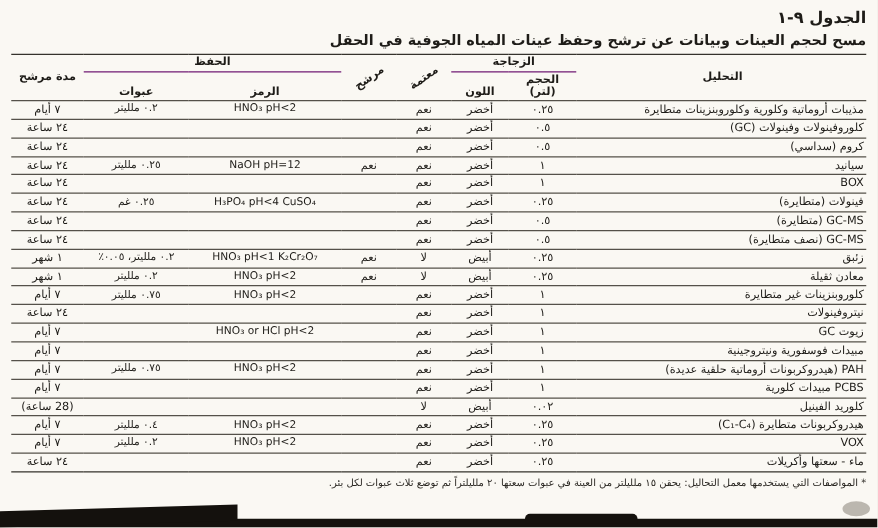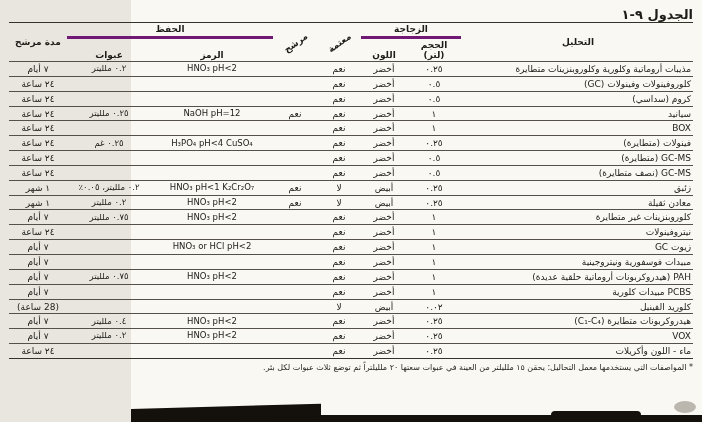--- a/index.html
+++ b/index.html
@@ -1,25 +1,25 @@
 <!DOCTYPE html>
 <html lang="ar" dir="rtl"><head>
 <meta charset="utf-8">
 <style>
   * { margin:0; padding:0; box-sizing:border-box; }
   html,body { width:702px; height:422px; }
   body { background:#e9e6e0; overflow:hidden; font-family:"DejaVu Sans", sans-serif; }
-  .page { position:relative; width:571px; height:422px; background:#faf8f3; color:#1e1c18;
+  .page { position:relative; width:702px; height:422px; background:#faf8f3; color:#1e1c18;
           direction:rtl; padding:7px 9px 0 9px; }
   .title { font-size:13px; font-weight:bold; letter-spacing:.3px; }
   .subtitle { font-size:11.5px; font-weight:bold; margin-top:3px; padding-bottom:4px; }
   table { width:684px; border-collapse:collapse; table-layout:fixed; border-top:1.2px solid #35322c; }
   thead th { font-size:9px; font-weight:bold; padding:1px 2px; vertical-align:bottom; text-align:center; }
   th.span2 { vertical-align:middle; }
-  th.group { border-bottom:3px solid #701a75; padding-bottom:2px; }
+  th.group { border-bottom:1px solid #701a75; padding-bottom:2px; }
   th.rot { overflow:visible; }
   th.rot span { display:inline-block; transform:rotate(-35deg) translateY(1px); transform-origin:center; font-size:9px; }
   th.h-analysis { text-align:center; padding-left:4px; }
   th.h-duration { text-align:center; }
   tbody td { border-top:1px solid #55514a; font-size:9px; line-height:1.15; padding:2px 2px 1.5px 2px;
              text-align:center; height:14px; white-space:nowrap; overflow:hidden; }
   td.c-analysis { text-align:right; }
   td.c-symbol { direction:ltr; font-size:8.5px; }
   td.c-quantity { font-size:8.5px; }
   table { border-bottom:1.2px solid #35322c; }
@@ -30,20 +30,21 @@
   .scan-edge .bump { position:absolute; left:420px; bottom:3px; width:90px; height:8px; background:#14110d; border-radius:4px 4px 0 0; }
   .scan-edge .smudge { position:absolute; right:6px; bottom:9px; width:22px; height:12px; background:#9a948a;
                        border-radius:50%; opacity:.65; }
 </style>
 </head>
 <body>
 
 <div class="page">
 
   <div class="title">الجدول ٩-١</div>
+  <div class="subtitle">مسح لحجم العينات وبيانات عن ترشح وحفظ عينات المياه الجوفية في الحقل</div>
 
   <table>
     <colgroup>
       <col style="width:232px">
         <col style="width:54px">
         <col style="width:46px">
         <col style="width:44px">
       <col style="width:44px">
         <col style="width:122px">
         <col style="width:84px">
@@ -250,21 +251,21 @@
     <td class="c-analysis">VOX</td>
     <td class="c-volume">٠.٢٥</td>
     <td class="c-color">أخضر</td>
     <td class="c-opaque">نعم</td>
     <td class="c-filtered"></td>
     <td class="c-symbol">HNO₃ pH&lt;2</td>
     <td class="c-quantity">٠.٢ ملليتر</td>
     <td class="c-duration">٧ أيام</td>
   </tr>
         <tr>
-    <td class="c-analysis">ماء - اللون وأكريلات</td>
+    <td class="c-analysis">ماء - سعتها وأكريلات</td>
     <td class="c-volume">٠.٢٥</td>
     <td class="c-color">أخضر</td>
     <td class="c-opaque">نعم</td>
     <td class="c-filtered"></td>
     <td class="c-symbol"></td>
     <td class="c-quantity"></td>
     <td class="c-duration">٢٤ ساعة</td>
   </tr>
       </tbody>
   </table>

